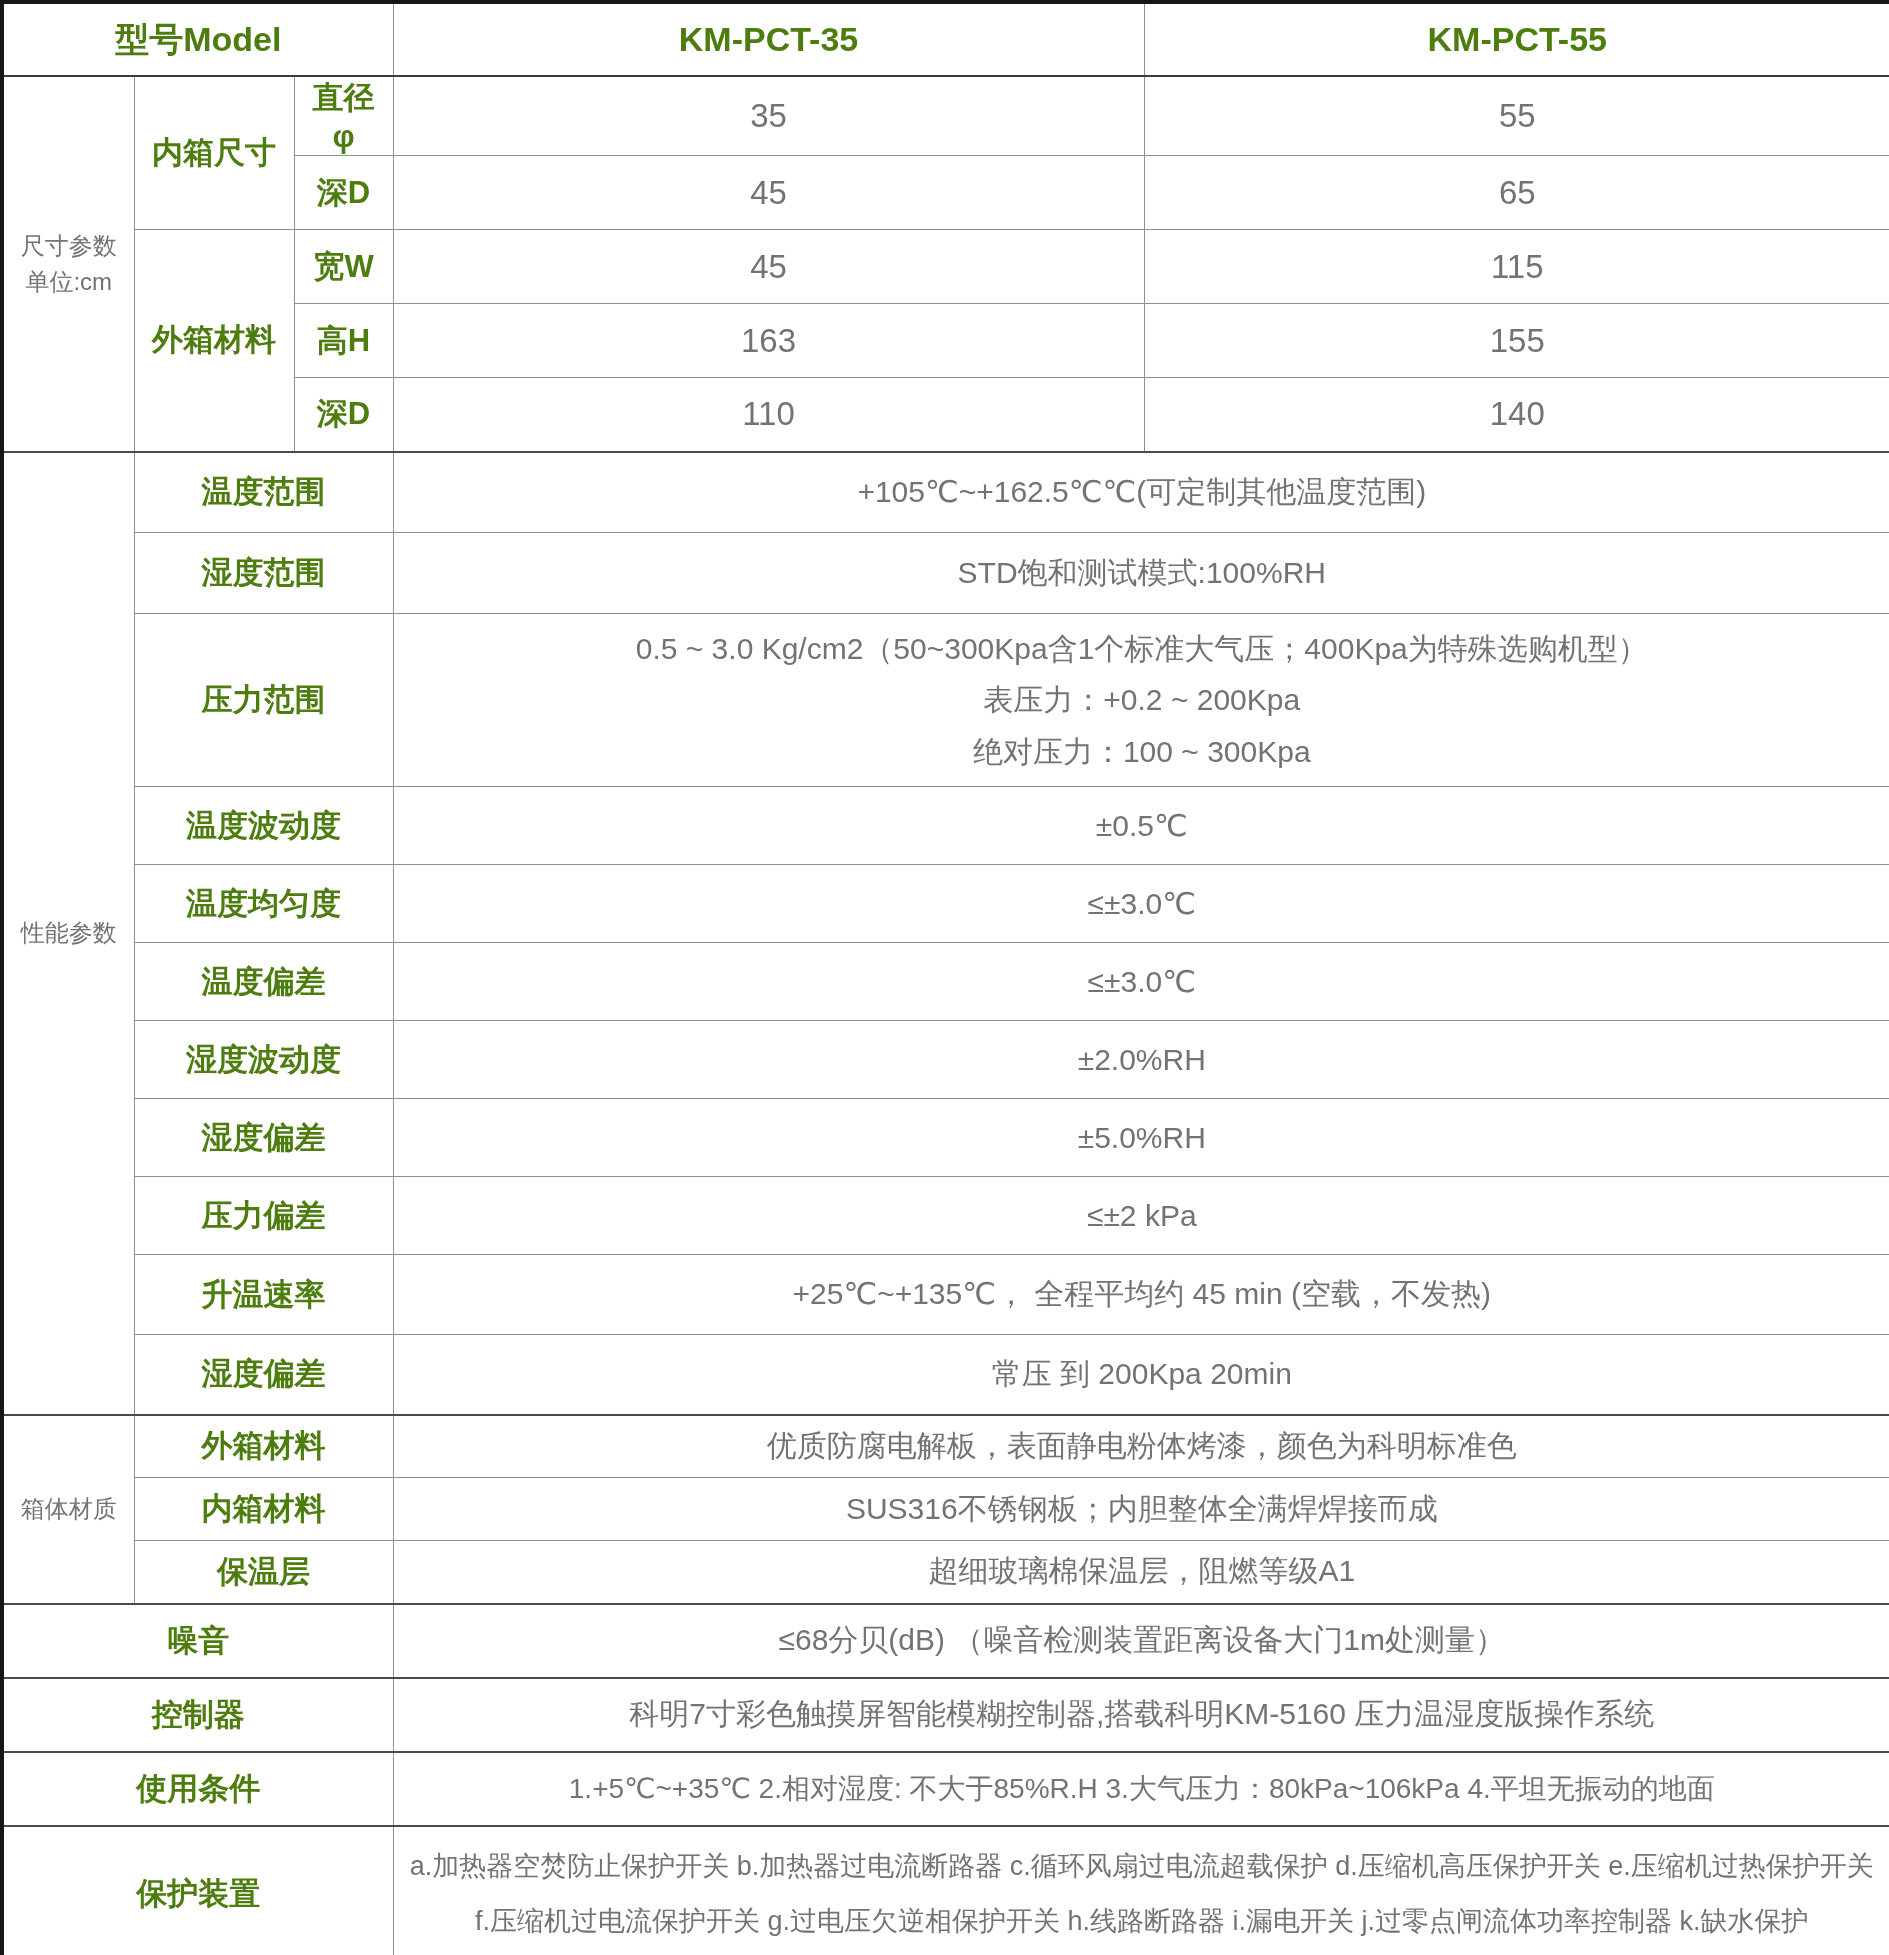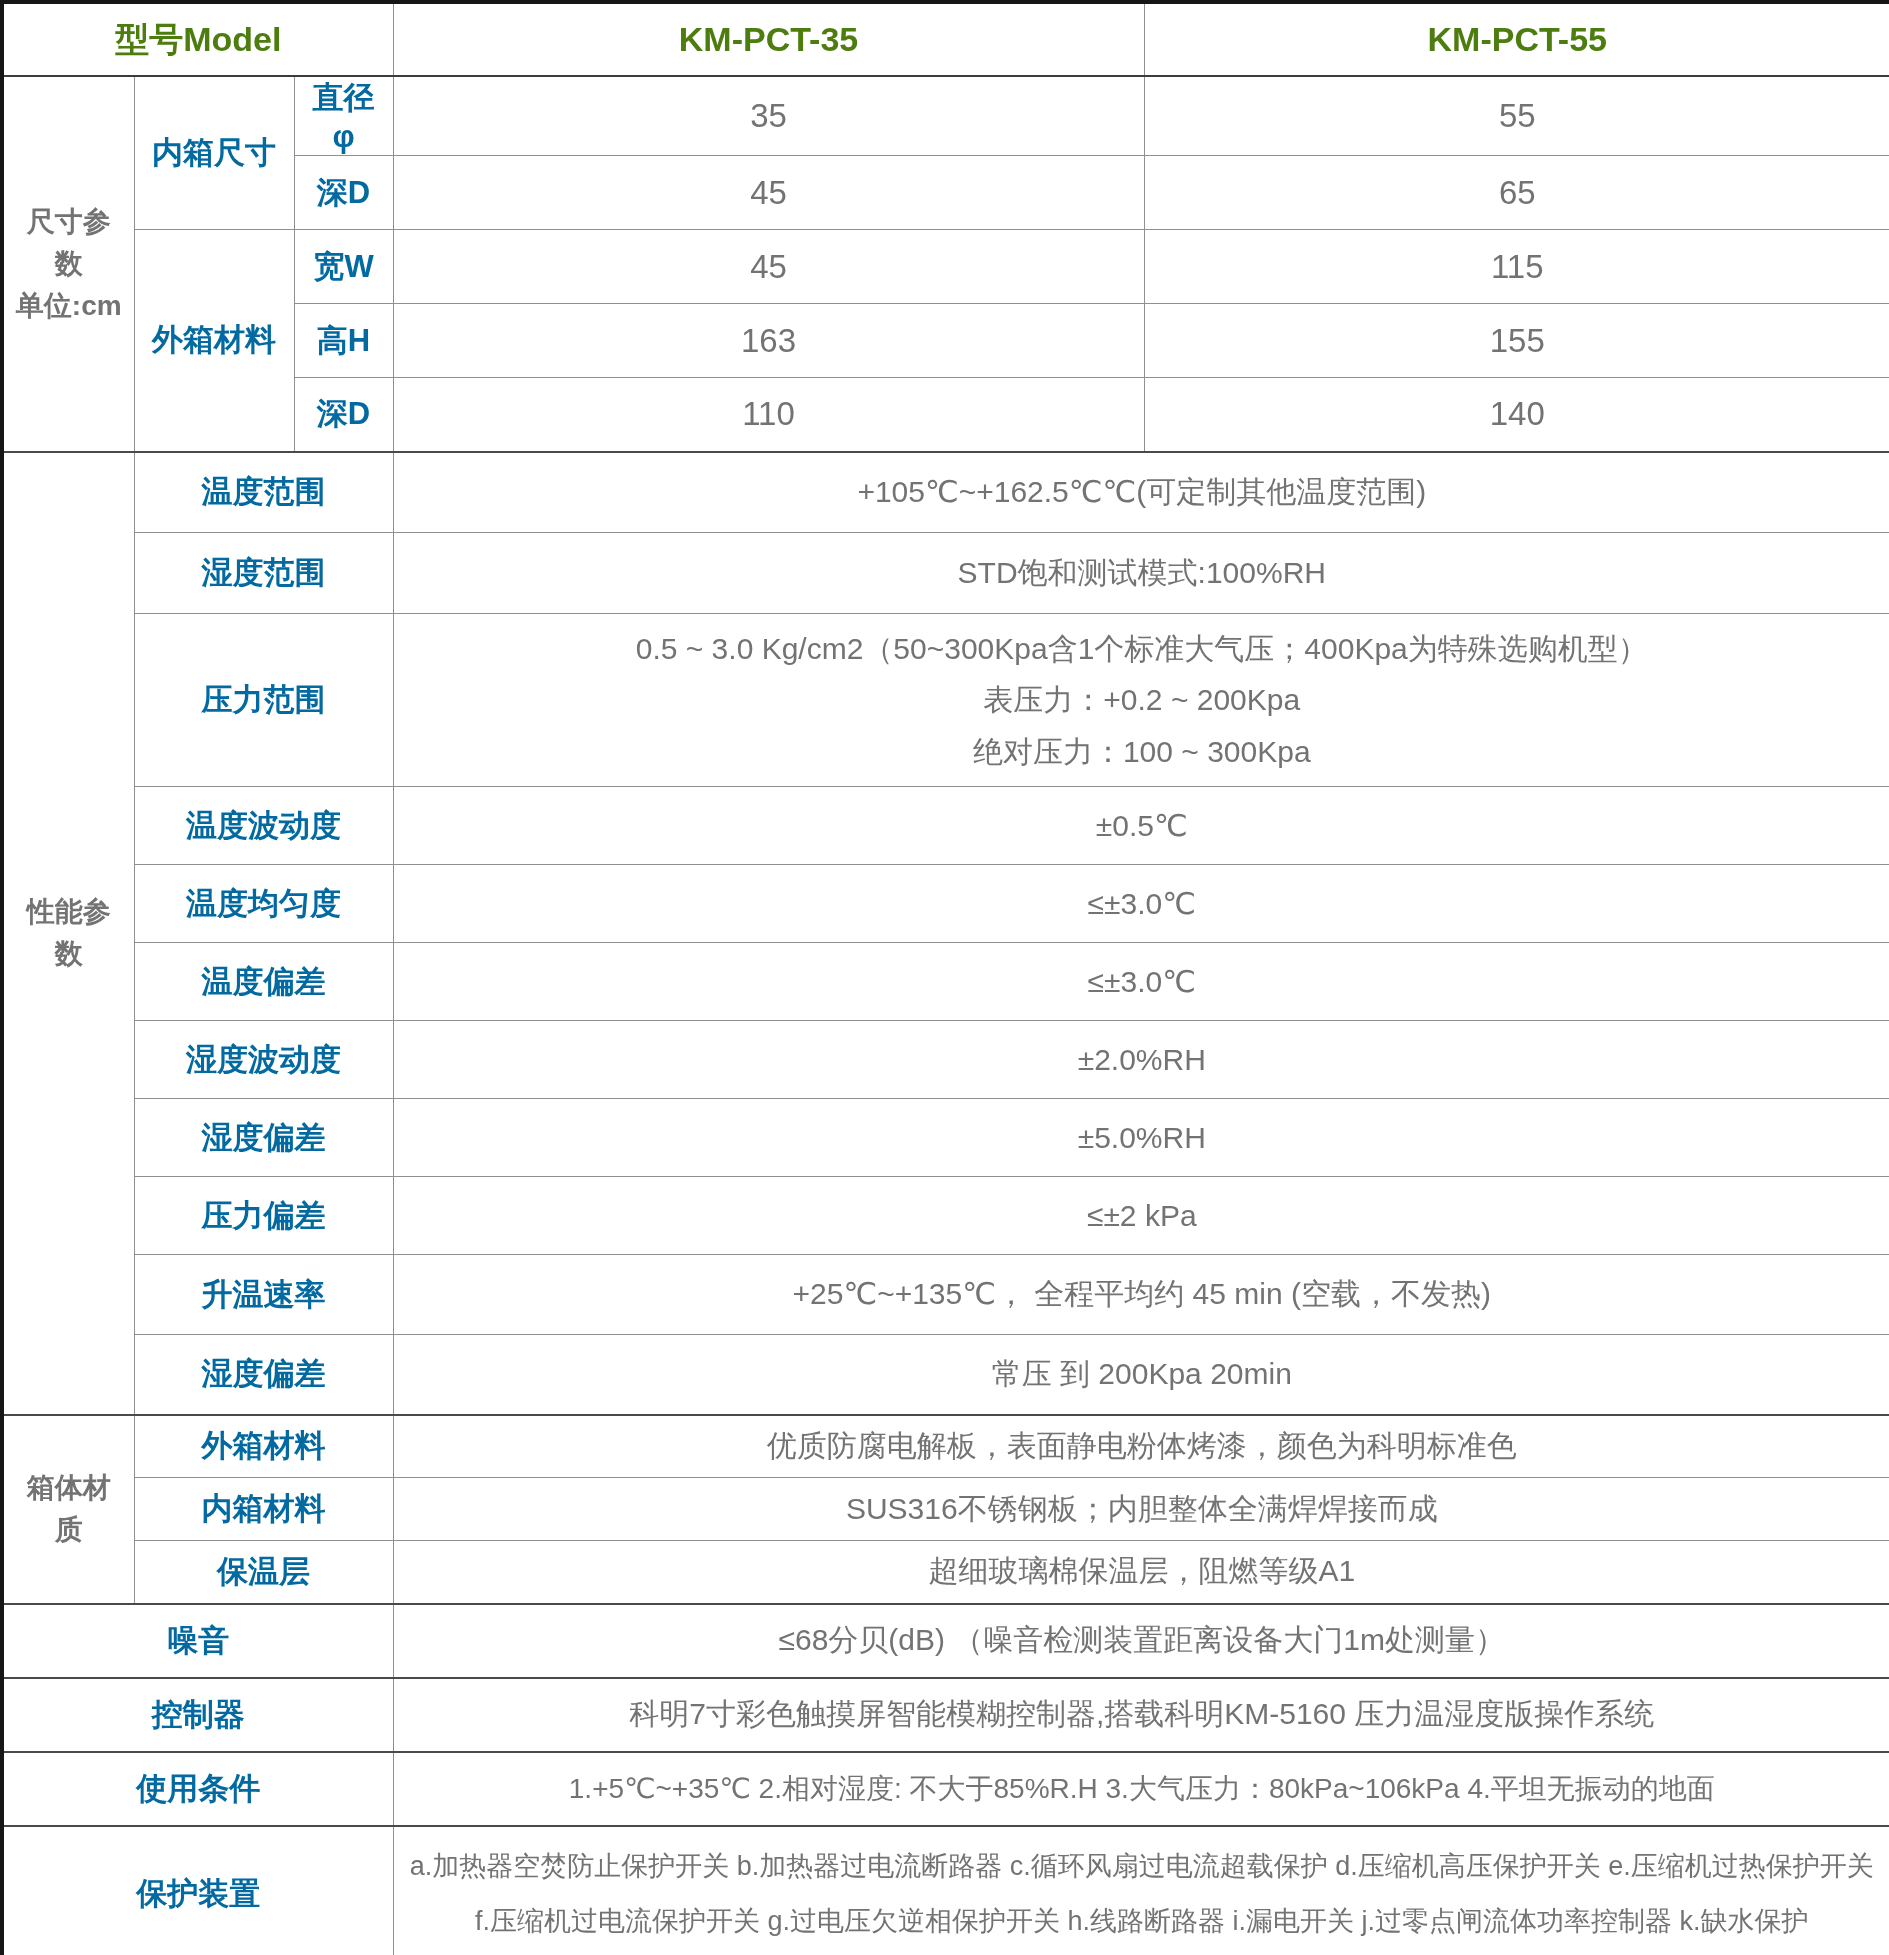--- a/index.html
+++ b/index.html
@@ -22,25 +22,25 @@
     vertical-align: middle;
     font-size: 30px;
     padding: 0 10.5px;
     overflow: hidden;
     color: #737373;
   }
   
   tr.sec > td { border-top: 2.3px solid #4a4a4a; }
   tr.hdr > td { border-bottom: 2.3px solid #3c3c3c; }
 
-  .lbl  { font-weight: 700; font-size: 31px; color: #0369a1; }
+  .lbl  { font-weight: 700; font-size: 31px; color: #4d7c0f; }
   .hdr td { font-weight: 700; font-size: 34px; color: #4d7c0f; }
   .num  { font-size: 33px; font-weight: 400; }
   .val  { font-weight: 400; }
-  .grp  { font-weight: 700; font-size: 28px; line-height: 1.5; }
+  .grp  { font-weight: 400; font-size: 24px; line-height: 1.5; }
   .lines div { line-height: 1.72; }
   td.small { font-size: 28px; }
   td.protect { font-size: 27px; }
   td.protect div { line-height: 2.05; }
 </style>
 </head>
 <body>
 
 <table class="spec-table">
   <colgroup>

